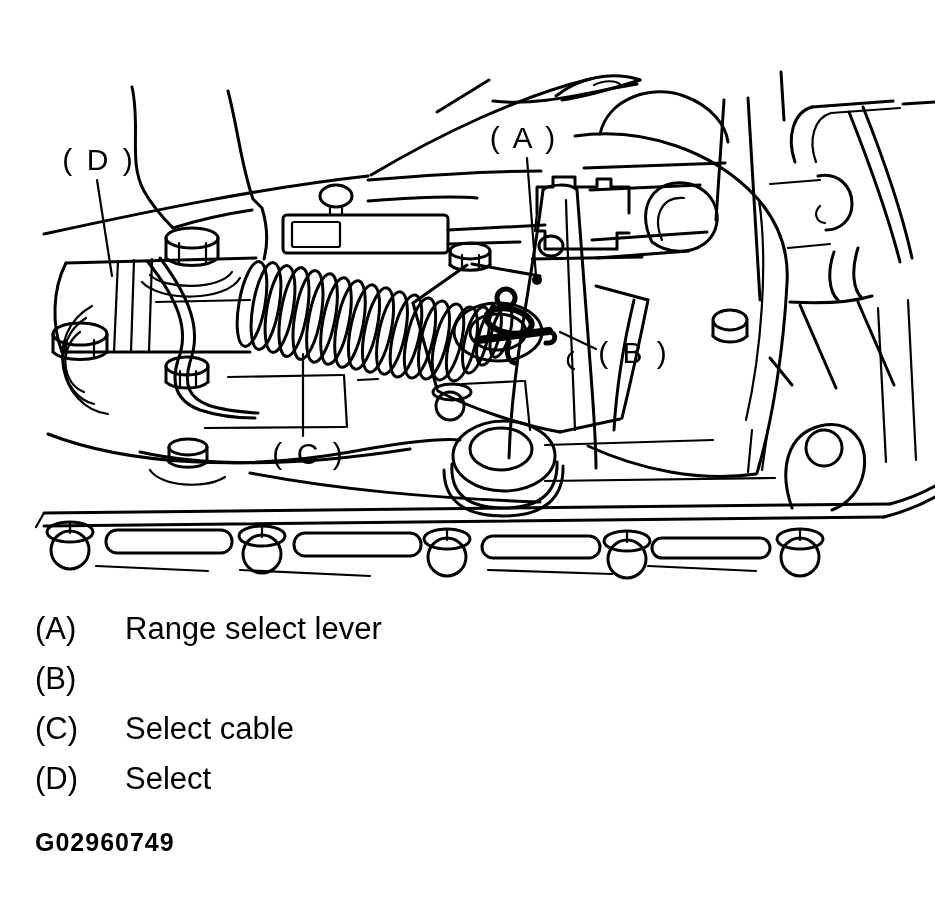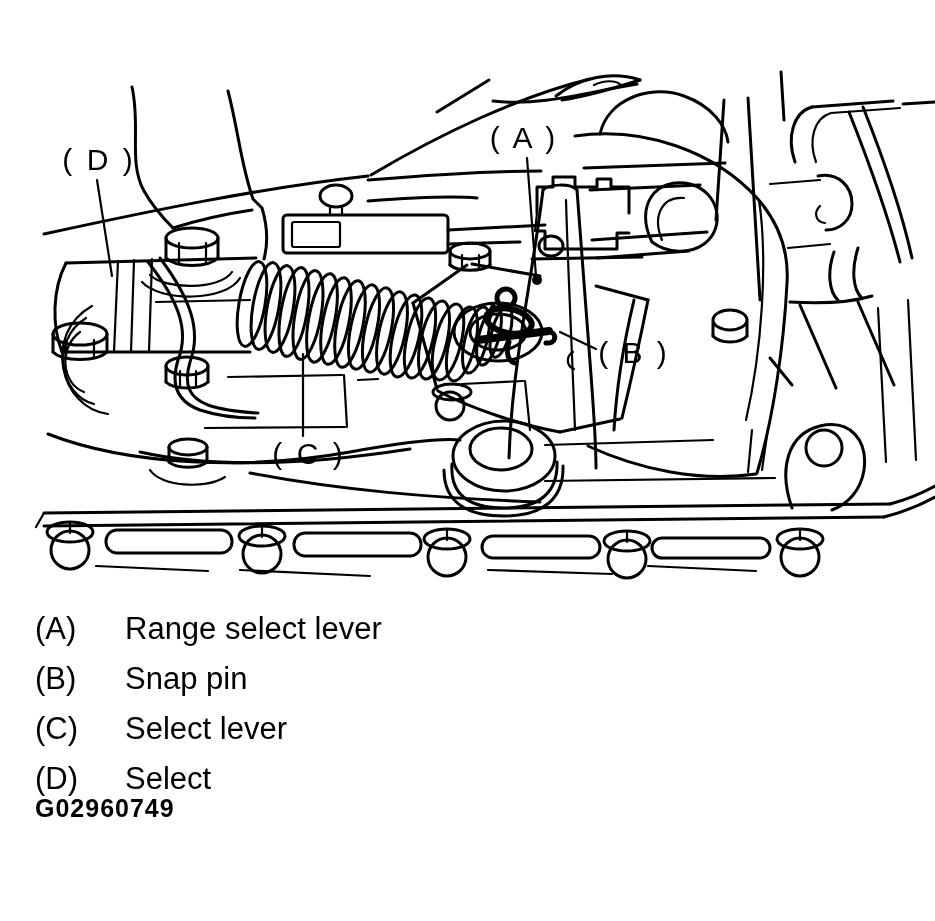--- a/index.html
+++ b/index.html
@@ -18,21 +18,21 @@
   .diagram-svg .dot{fill:#000;stroke:none;}
   .diagram-svg text{
     font-family:"Liberation Sans",sans-serif;font-size:30px;fill:#000;
     stroke:none;letter-spacing:3px;
   }
   .legend{position:absolute;left:35px;top:611px;}
   .legend-row{display:flex;align-items:baseline;height:50px;}
   .legend-key{width:90px;font-size:31px;}
   .legend-label{font-size:31px;}
   .figure-code{
-    position:absolute;left:35px;top:794px;font-size:25px;font-weight:bold;letter-spacing:1px;
+    position:absolute;left:35px;top:828px;font-size:25px;font-weight:bold;letter-spacing:1px;
   }
 </style>
 </head>
 <body>
 
 <div class="page">
 
   <svg class="diagram-svg" width="935" height="921" viewBox="0 0 935 921">
 
     <g>
@@ -299,25 +299,24 @@
     </g>
   </svg>
 
   <div class="legend">
     <div class="legend-row">
       <span class="legend-key">(A)</span>
       <span class="legend-label">Range select lever</span>
     </div>
     <div class="legend-row">
       <span class="legend-key">(B)</span>
-      <span class="legend-label">Snap pin</span>
     </div>
     <div class="legend-row">
       <span class="legend-key">(C)</span>
-      <span class="legend-label">Select lever</span>
+      <span class="legend-label">Select cable</span>
     </div>
     <div class="legend-row">
       <span class="legend-key">(D)</span>
       <span class="legend-label">Select</span>
     </div>
   </div>
 
   <div class="figure-code">G02960749</div>
 </div>
 

